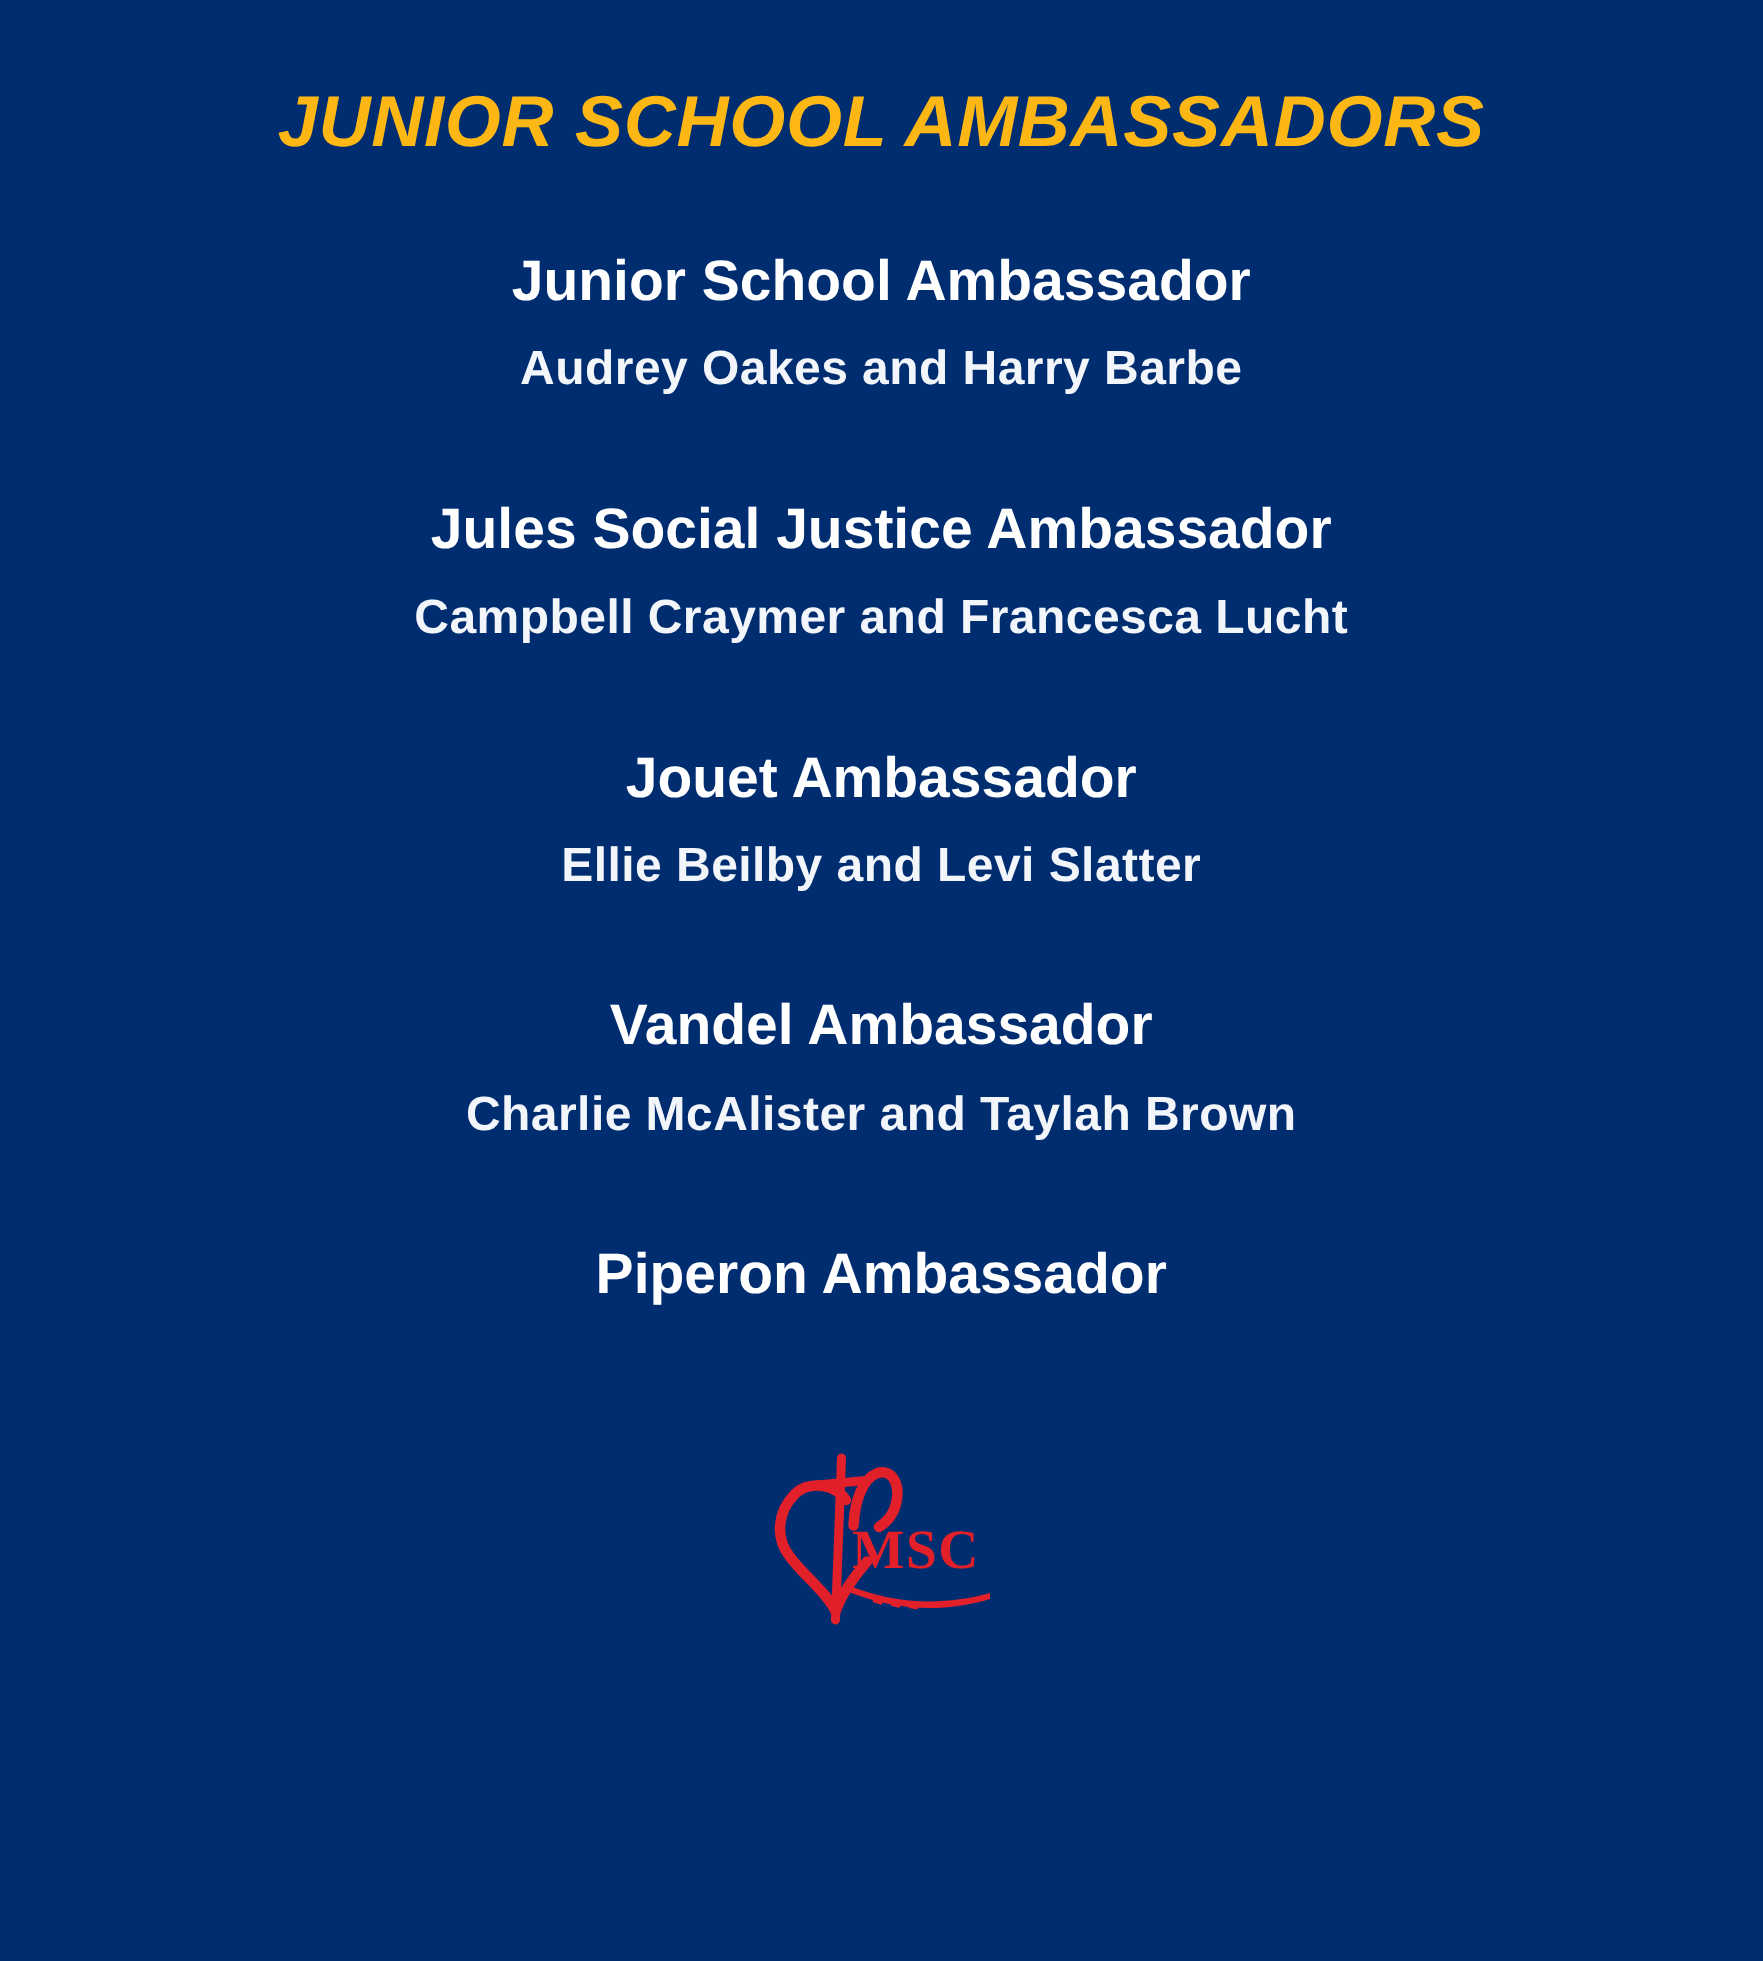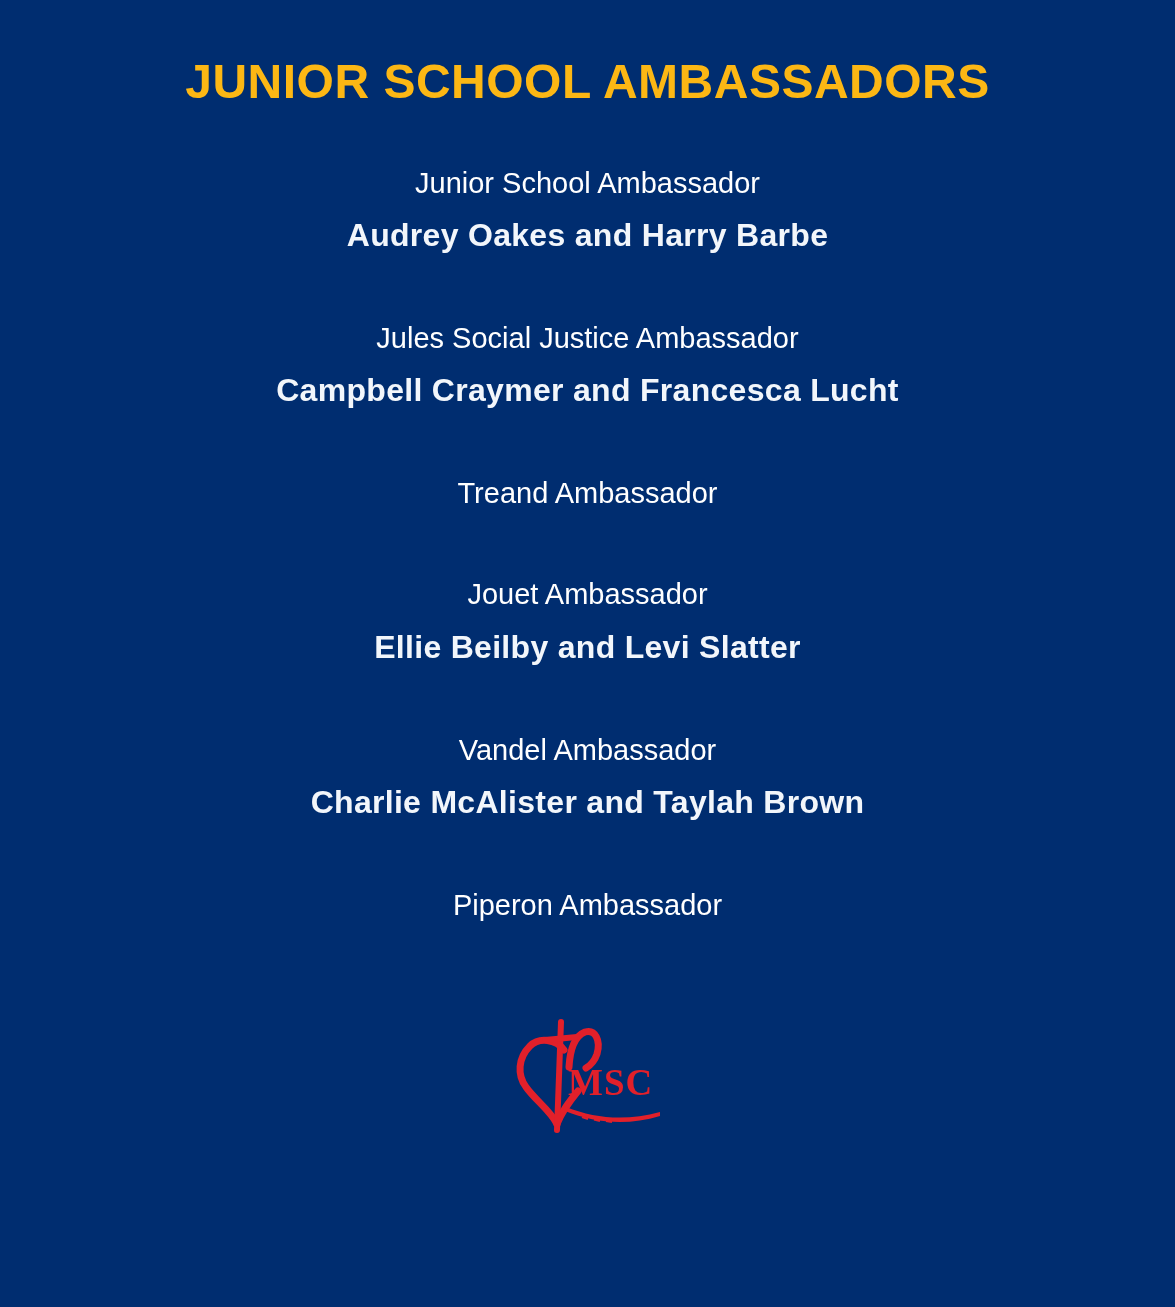--- a/index.html
+++ b/index.html
@@ -15,31 +15,32 @@
     overflow: hidden;
   }
   .page-title {
     margin: 56px 0 0 0;
     font-size: 48px;
     line-height: 1.1;
     font-weight: bold;
     letter-spacing: 0.5px;
     color: #fcb714;
     text-align: center;
+    font-style: italic;
   }
   .sections {
     margin-top: 58px;
     text-align: center;
   }
   .section { margin-bottom: 68px; }
   .section:last-child { margin-bottom: 0; margin-top: 28px; }
   .section-role {
-    font-size: 29px;
+    font-size: 38px;
     line-height: 1.15;
-    font-weight: normal;
+    font-weight: bold;
     color: #ffffff;
     margin-bottom: 17px;
   }
   .section-names {
     font-size: 32px;
     line-height: 1.15;
     font-weight: bold;
     color: #f2f6fb;
     letter-spacing: 0.3px;
   }
@@ -60,21 +61,20 @@
     <div class="section-role">Junior School Ambassador</div>
     <div class="section-names">Audrey Oakes and Harry Barbe</div>
   </div>
 
   <div class="section">
     <div class="section-role">Jules Social Justice Ambassador</div>
     <div class="section-names">Campbell Craymer and Francesca Lucht</div>
   </div>
 
   <div class="section">
-    <div class="section-role">Treand Ambassador</div>
   </div>
 
   <div class="section">
     <div class="section-role">Jouet Ambassador</div>
     <div class="section-names">Ellie Beilby and Levi Slatter</div>
   </div>
 
   <div class="section">
     <div class="section-role">Vandel Ambassador</div>
     <div class="section-names">Charlie McAlister and Taylah Brown</div>

